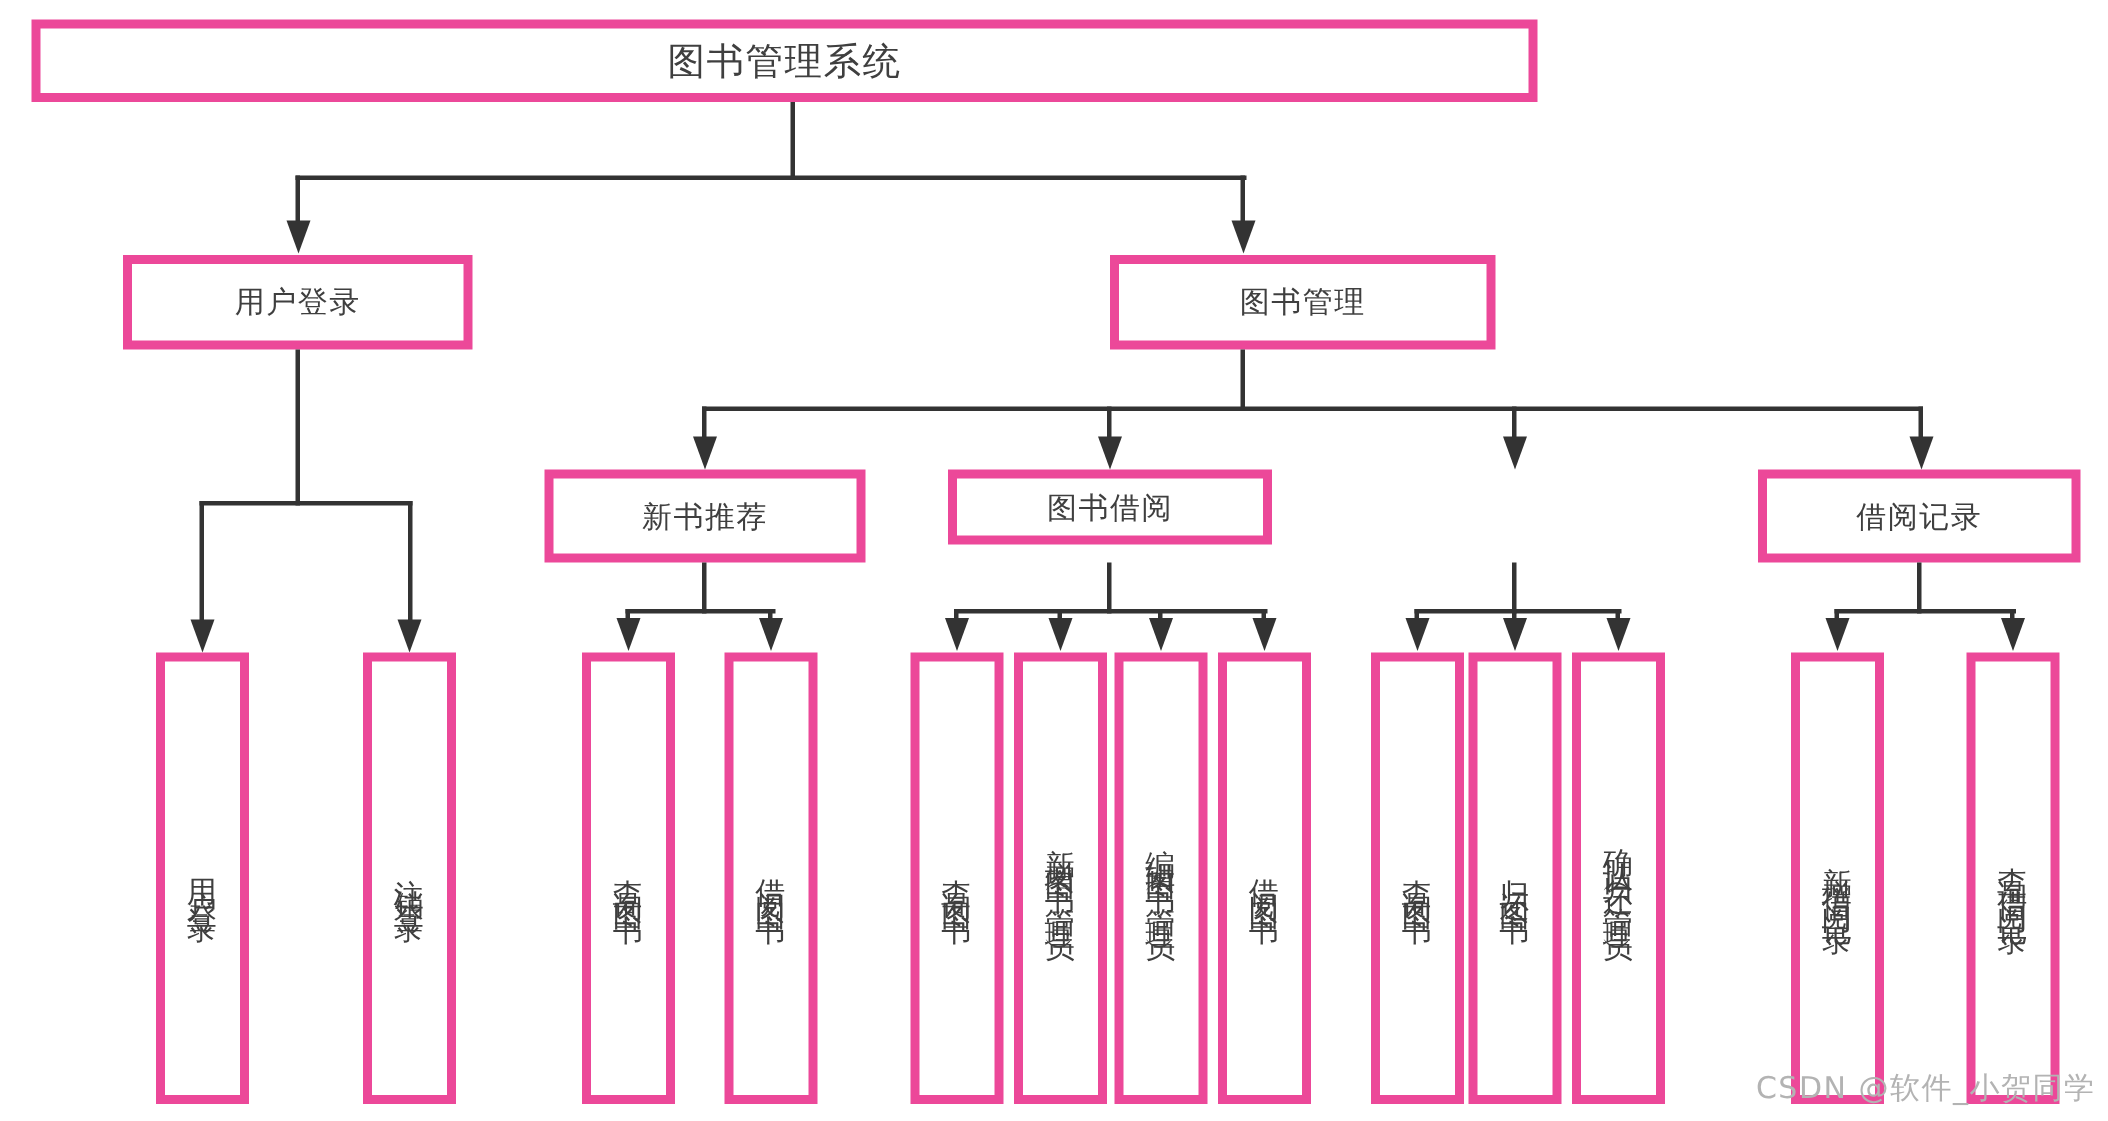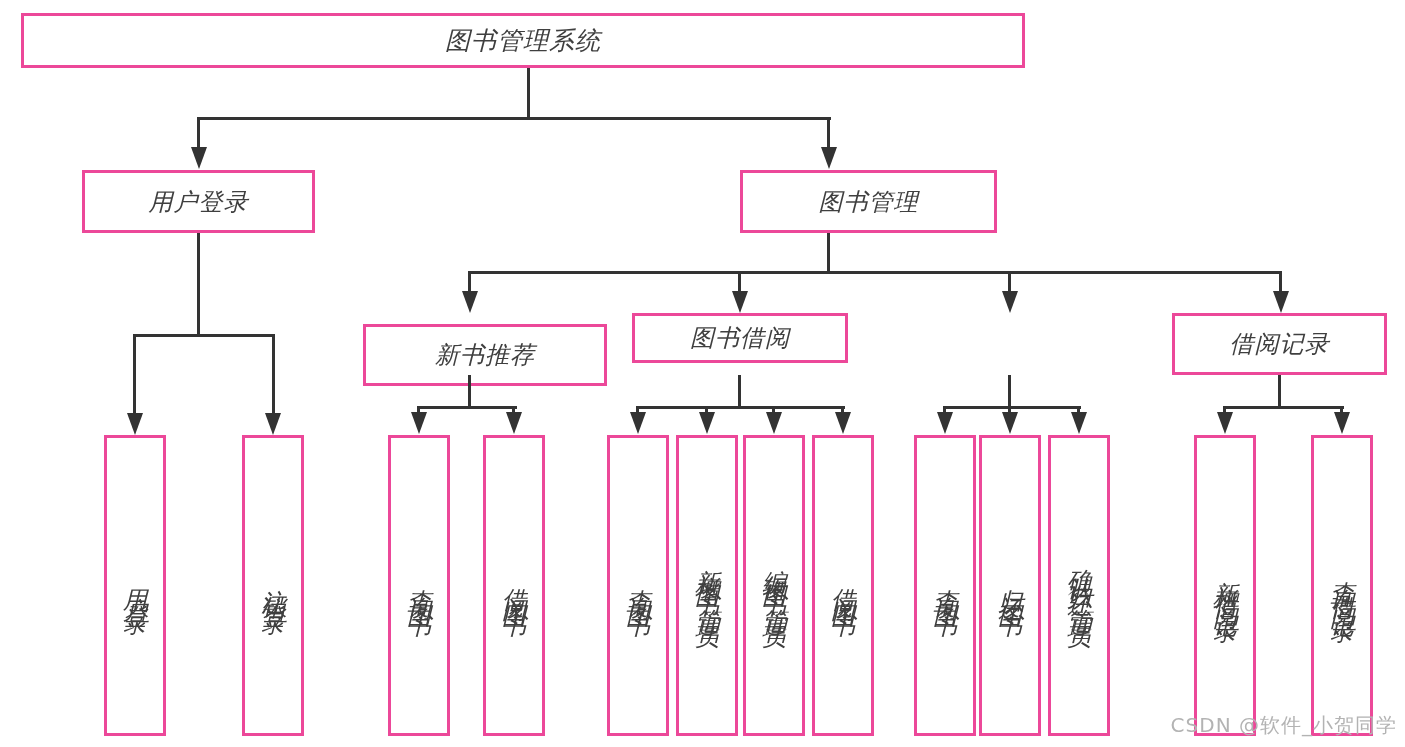--- a/index.html
+++ b/index.html
@@ -6,30 +6,29 @@
   #stage{
     position:relative;
     width:1405px;height:747px;
     background:#ffffff;
     font-family:"DejaVu Sans","Liberation Sans",sans-serif;
     overflow:hidden;
   }
   .box{
     position:absolute;
     box-sizing:border-box;
-    border:3px solid #ec4899;
+    border:6px solid #ec4899;
     background:#ffffff;
     display:flex;
     align-items:center;
     justify-content:center;
-    font-style:italic;
   }
   .box .lbl{
     color:#3f3f3f;
-    font-size:24px;
+    font-size:20px;
     white-space:nowrap;
     letter-spacing:1px;
   }
   .box.root .lbl{font-size:25px;}
   .leaf .lbl{
     writing-mode:vertical-rl;
     text-orientation:mixed;
     letter-spacing:8px;
     white-space:normal;
     line-height:1;
@@ -61,21 +60,21 @@
   </div>
 
   <div class="box" style="left:82px;top:170px;width:233px;height:63px">
     <span class="lbl">用户登录</span>
   </div>
 
   <div class="box" style="left:740px;top:170px;width:257px;height:63px">
     <span class="lbl">图书管理</span>
   </div>
 
-  <div class="box" style="left:363px;top:324px;width:244px;height:62px">
+  <div class="box" style="left:363px;top:313px;width:214px;height:62px">
     <span class="lbl">新书推荐</span>
   </div>
 
   <div class="box" style="left:632px;top:313px;width:216px;height:50px">
     <span class="lbl">图书借阅</span>
   </div>
 
 
   <div class="box" style="left:1172px;top:313px;width:215px;height:62px">
     <span class="lbl">借阅记录</span>

